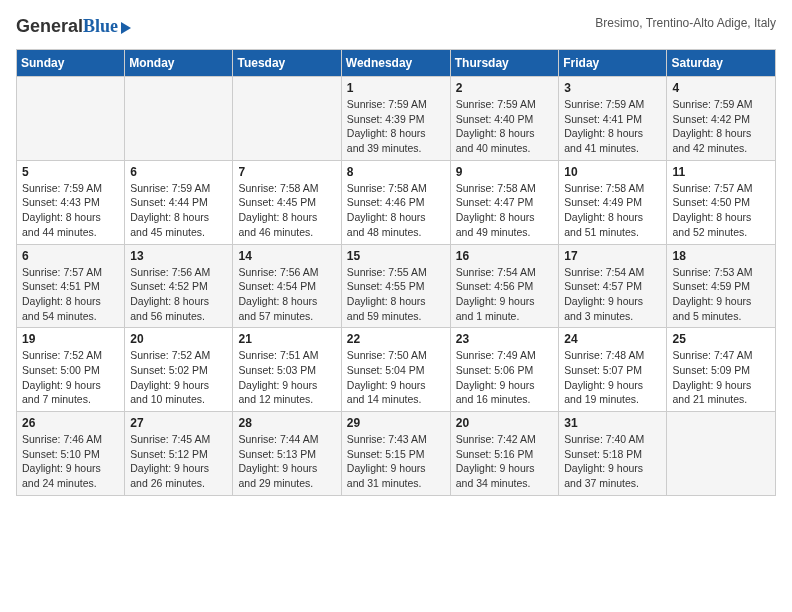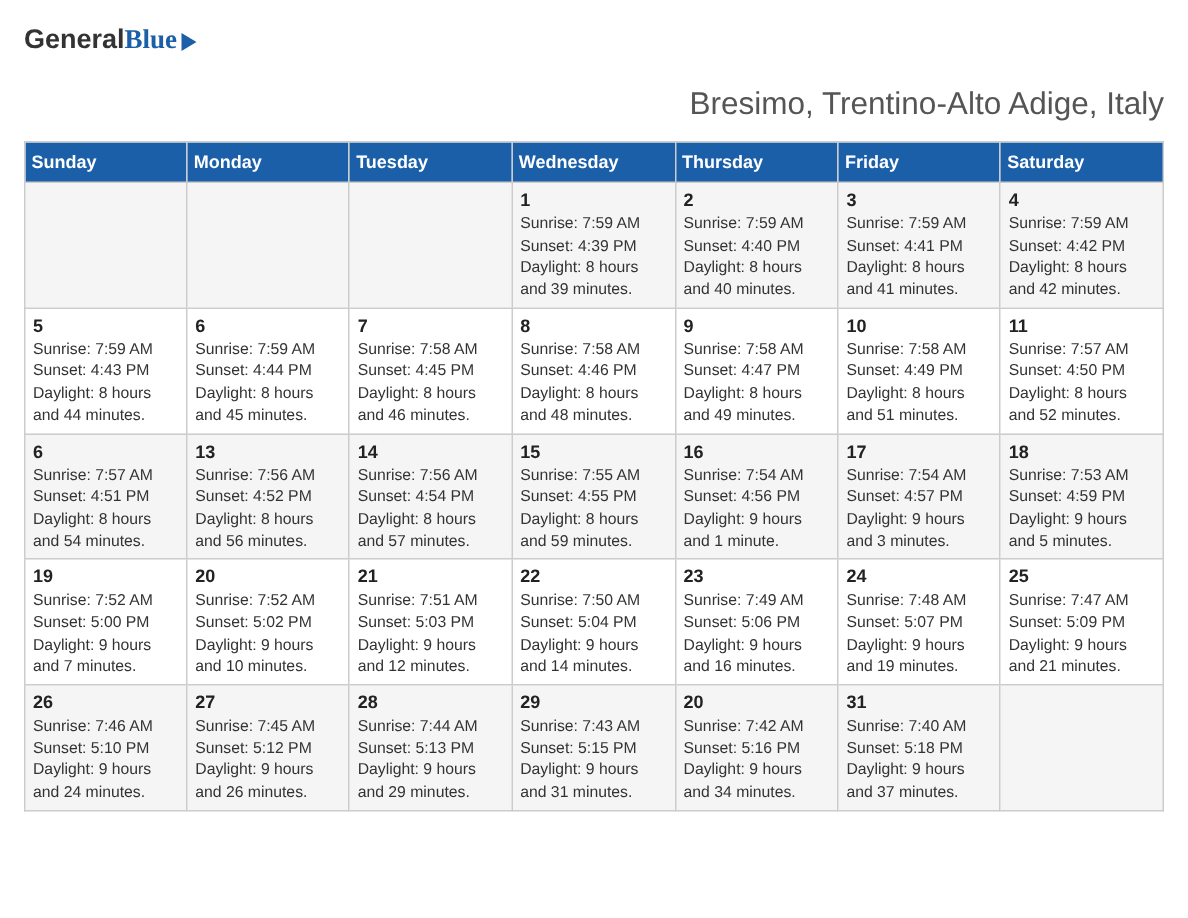--- a/index.html
+++ b/index.html
@@ -47,23 +47,22 @@
     }
     .title-section {
       text-align: right;
     }
     .month-title {
       font-size: 32px;
       font-weight: normal;
       color: #333;
     }
     .location {
-      font-size: 21px;
+      font-size: 12px;
       color: #555;
-      margin-top: 42px;
     }
     .calendar {
       width: 100%;
       border-collapse: collapse;
       font-size: 11px;
     }
     .calendar th {
       background-color: #1a5fa8;
       color: #fff;
       padding: 6px 4px;

